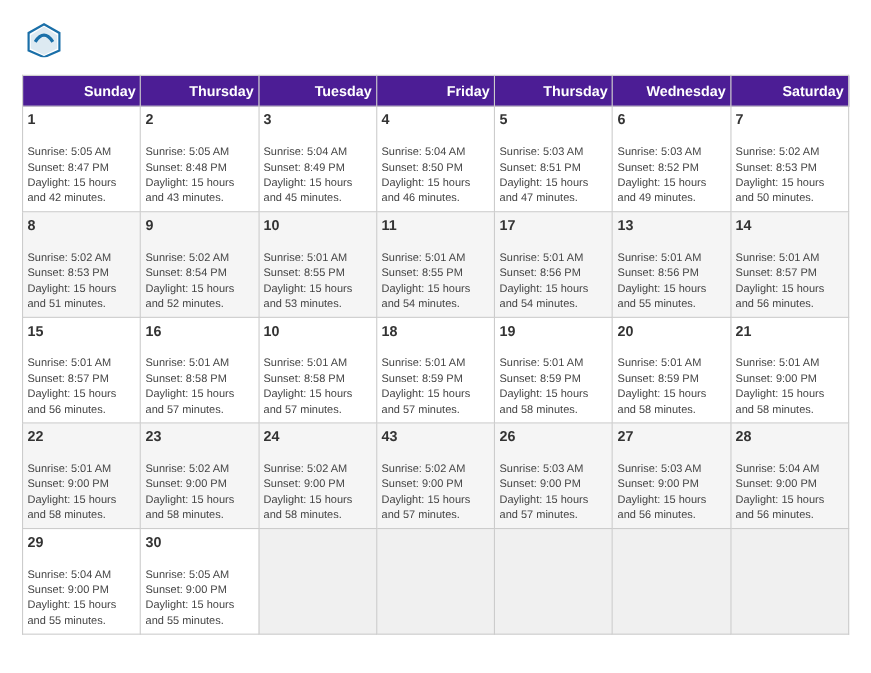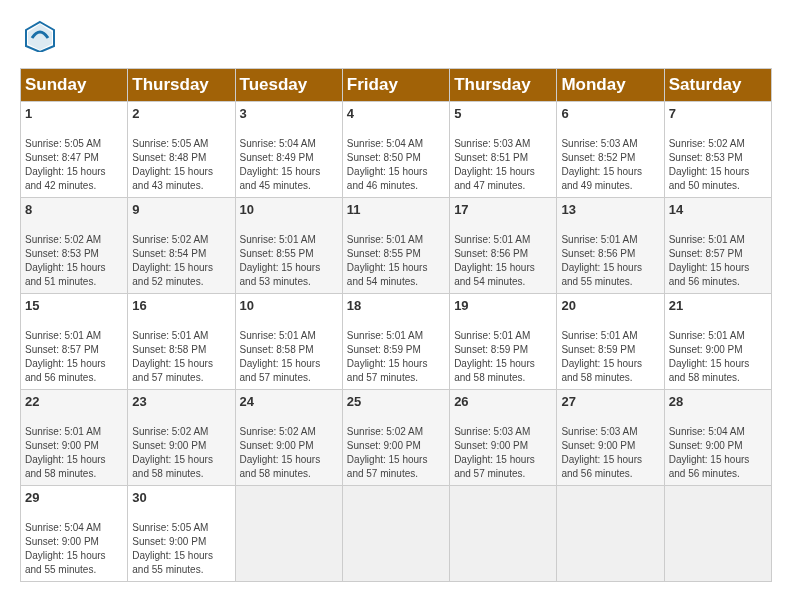--- a/index.html
+++ b/index.html
@@ -46,25 +46,25 @@
     .location-title {
       font-size: 16px;
       color: #555;
     }
     .calendar {
       width: 100%;
       border-collapse: collapse;
       font-size: 11px;
     }
     .calendar th {
-      background-color: #a16207;
+      background-color: #4c1d95;
       color: #fff;
       padding: 6px 4px;
-      text-align: left;
-      font-size: 17px;
+      text-align: right;
+      font-size: 13px;
       font-weight: bold;
       border: 1px solid #ccc;
     }
     .calendar td {
       border: 1px solid #ccc;
       vertical-align: top;
       padding: 4px;
       width: calc(100% / 7);
       min-height: 80px;
     }
@@ -116,21 +116,21 @@
 
 <table class="calendar">
   <thead>
     <tr>
 
     <th>Sunday</th>
         <th>Thursday</th>
         <th>Tuesday</th>
         <th>Friday</th>
         <th>Thursday</th>
-        <th>Monday</th>
+        <th>Wednesday</th>
         <th>Saturday</th>
       </tr>
   </thead>
   <tbody id="calendar-body">
 
   <tr>
         <td>
           <span class="day-num">1</span>
           <div class="day-info">Sunrise: 5:05 AM<br>Sunset: 8:47 PM<br>Daylight: 15 hours<br>and 42 minutes.</div>
         </td>
@@ -226,21 +226,21 @@
         </td>
         <td>
           <span class="day-num">23</span>
           <div class="day-info">Sunrise: 5:02 AM<br>Sunset: 9:00 PM<br>Daylight: 15 hours<br>and 58 minutes.</div>
         </td>
         <td>
           <span class="day-num">24</span>
           <div class="day-info">Sunrise: 5:02 AM<br>Sunset: 9:00 PM<br>Daylight: 15 hours<br>and 58 minutes.</div>
         </td>
         <td>
-          <span class="day-num">25</span>
+          <span class="day-num">43</span>
           <div class="day-info">Sunrise: 5:02 AM<br>Sunset: 9:00 PM<br>Daylight: 15 hours<br>and 57 minutes.</div>
         </td>
         <td>
           <span class="day-num">26</span>
           <div class="day-info">Sunrise: 5:03 AM<br>Sunset: 9:00 PM<br>Daylight: 15 hours<br>and 57 minutes.</div>
         </td>
         <td>
           <span class="day-num">27</span>
           <div class="day-info">Sunrise: 5:03 AM<br>Sunset: 9:00 PM<br>Daylight: 15 hours<br>and 56 minutes.</div>
         </td>

